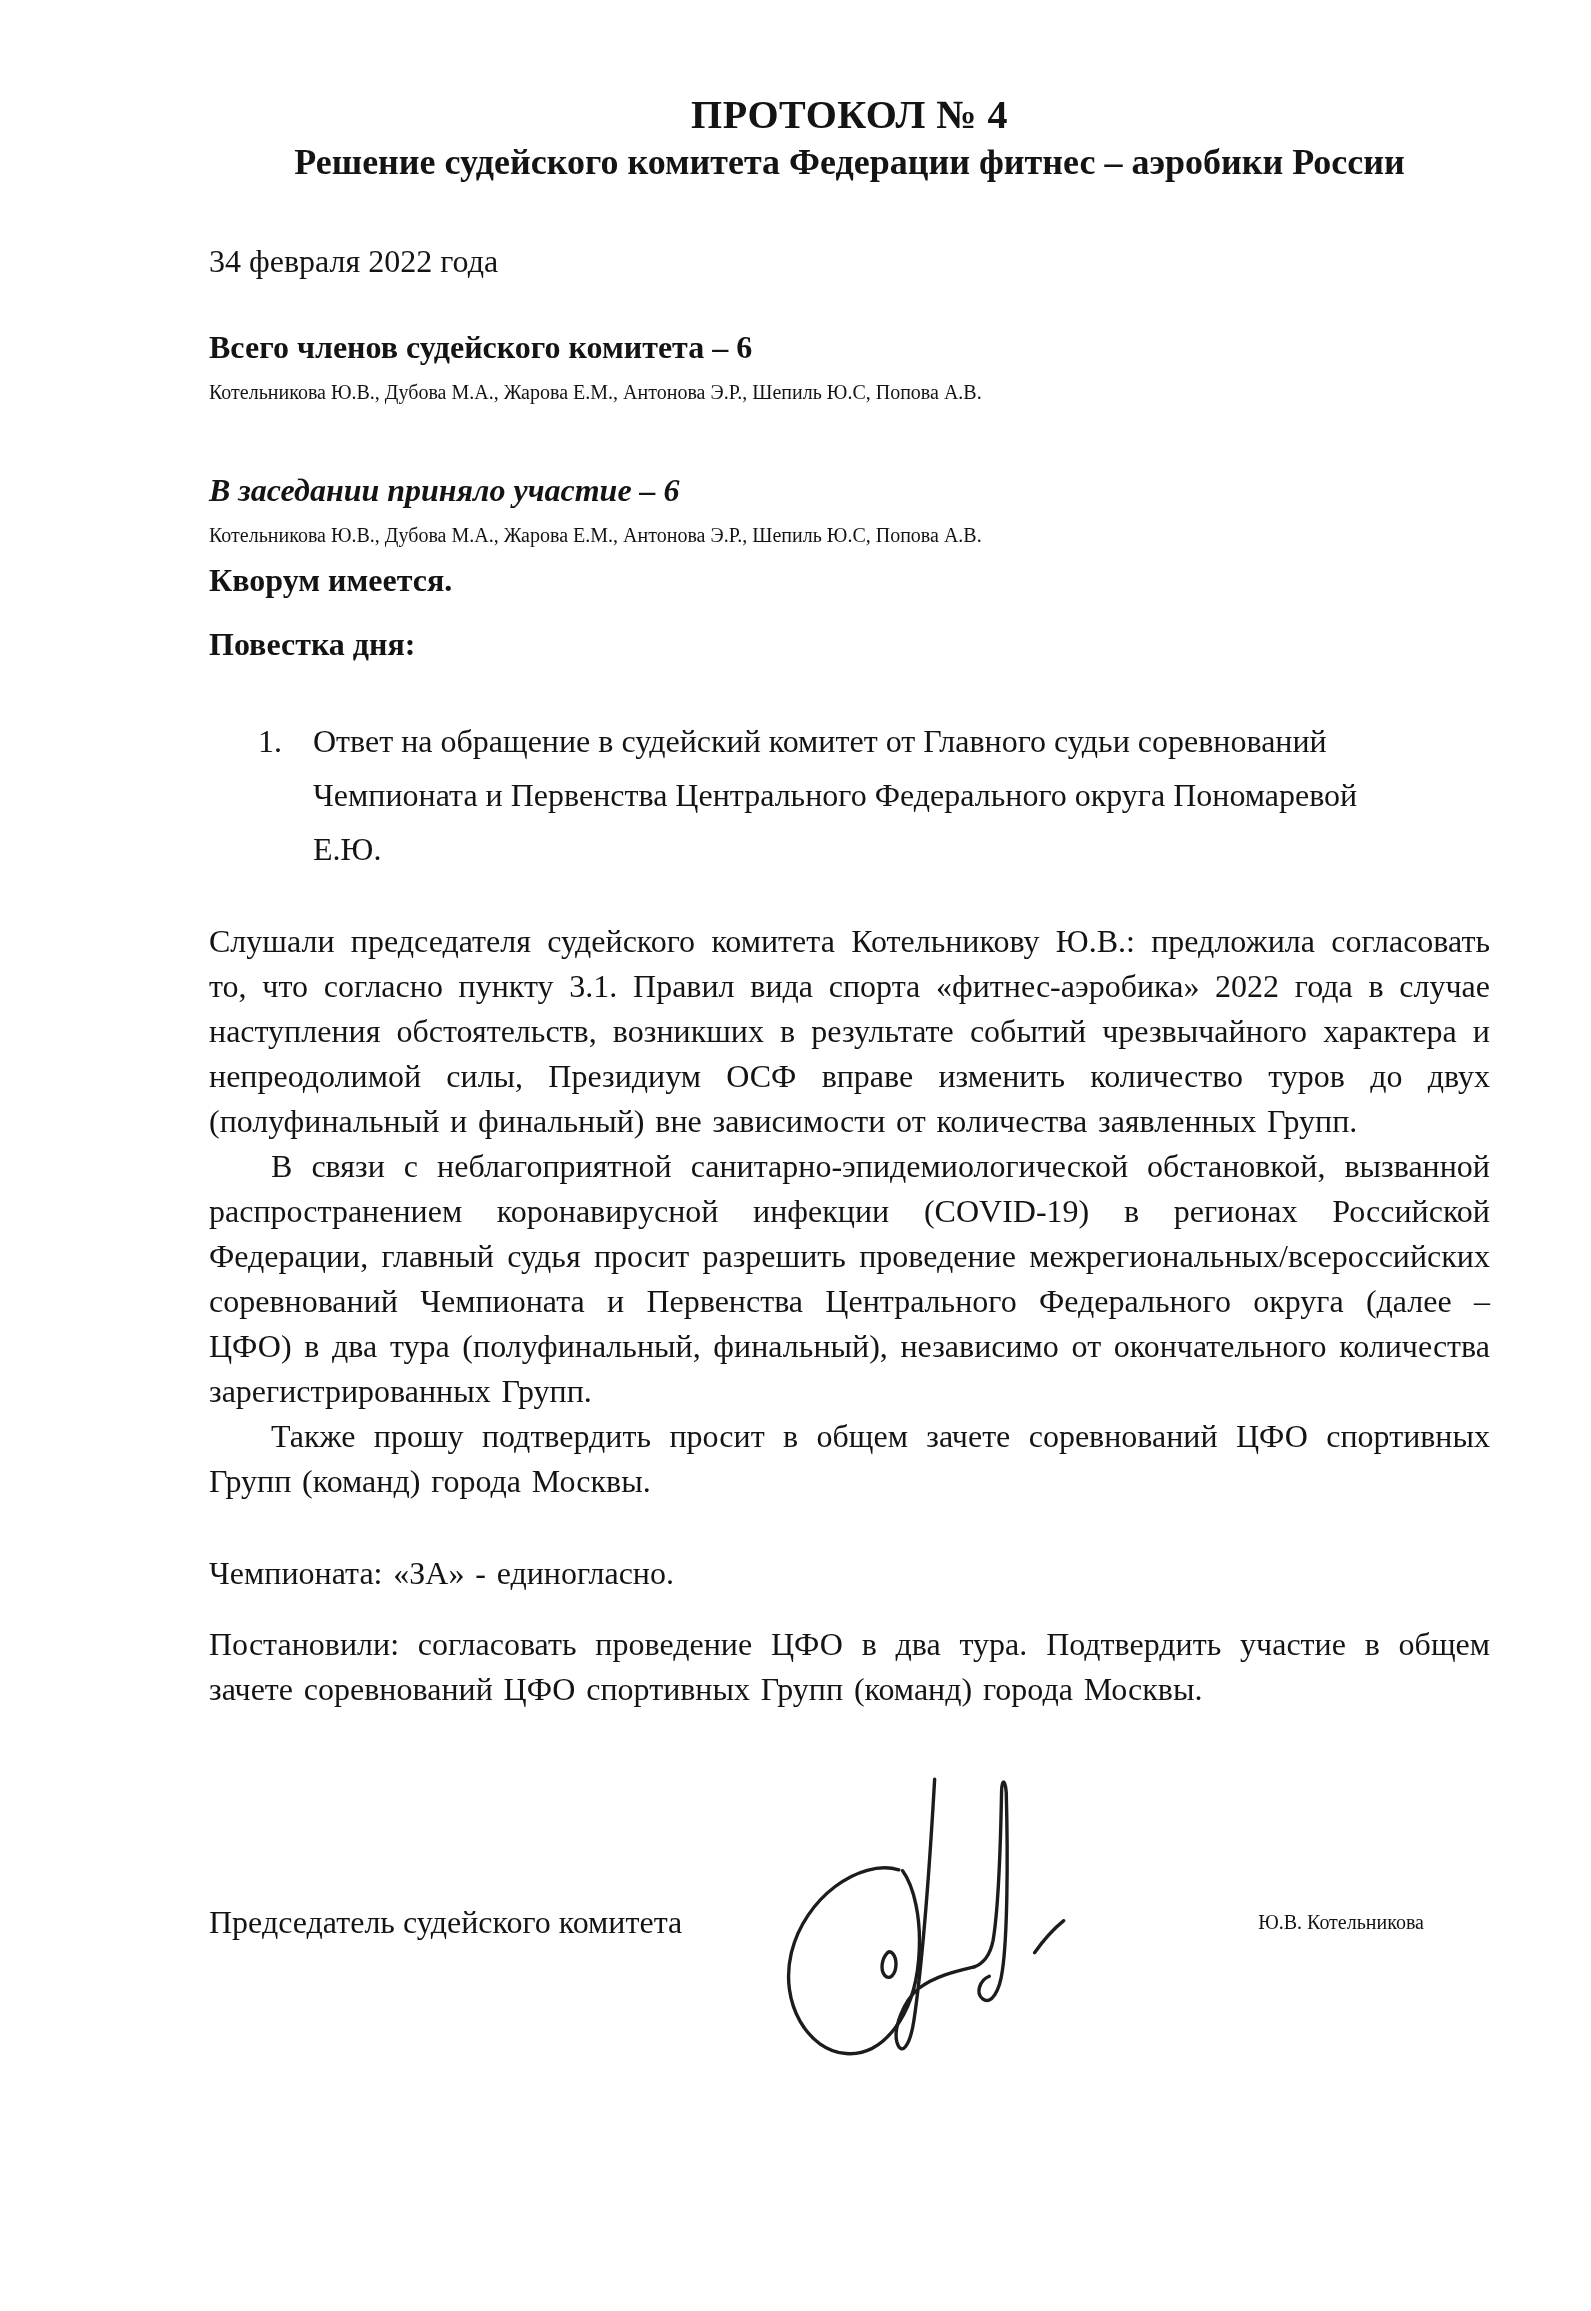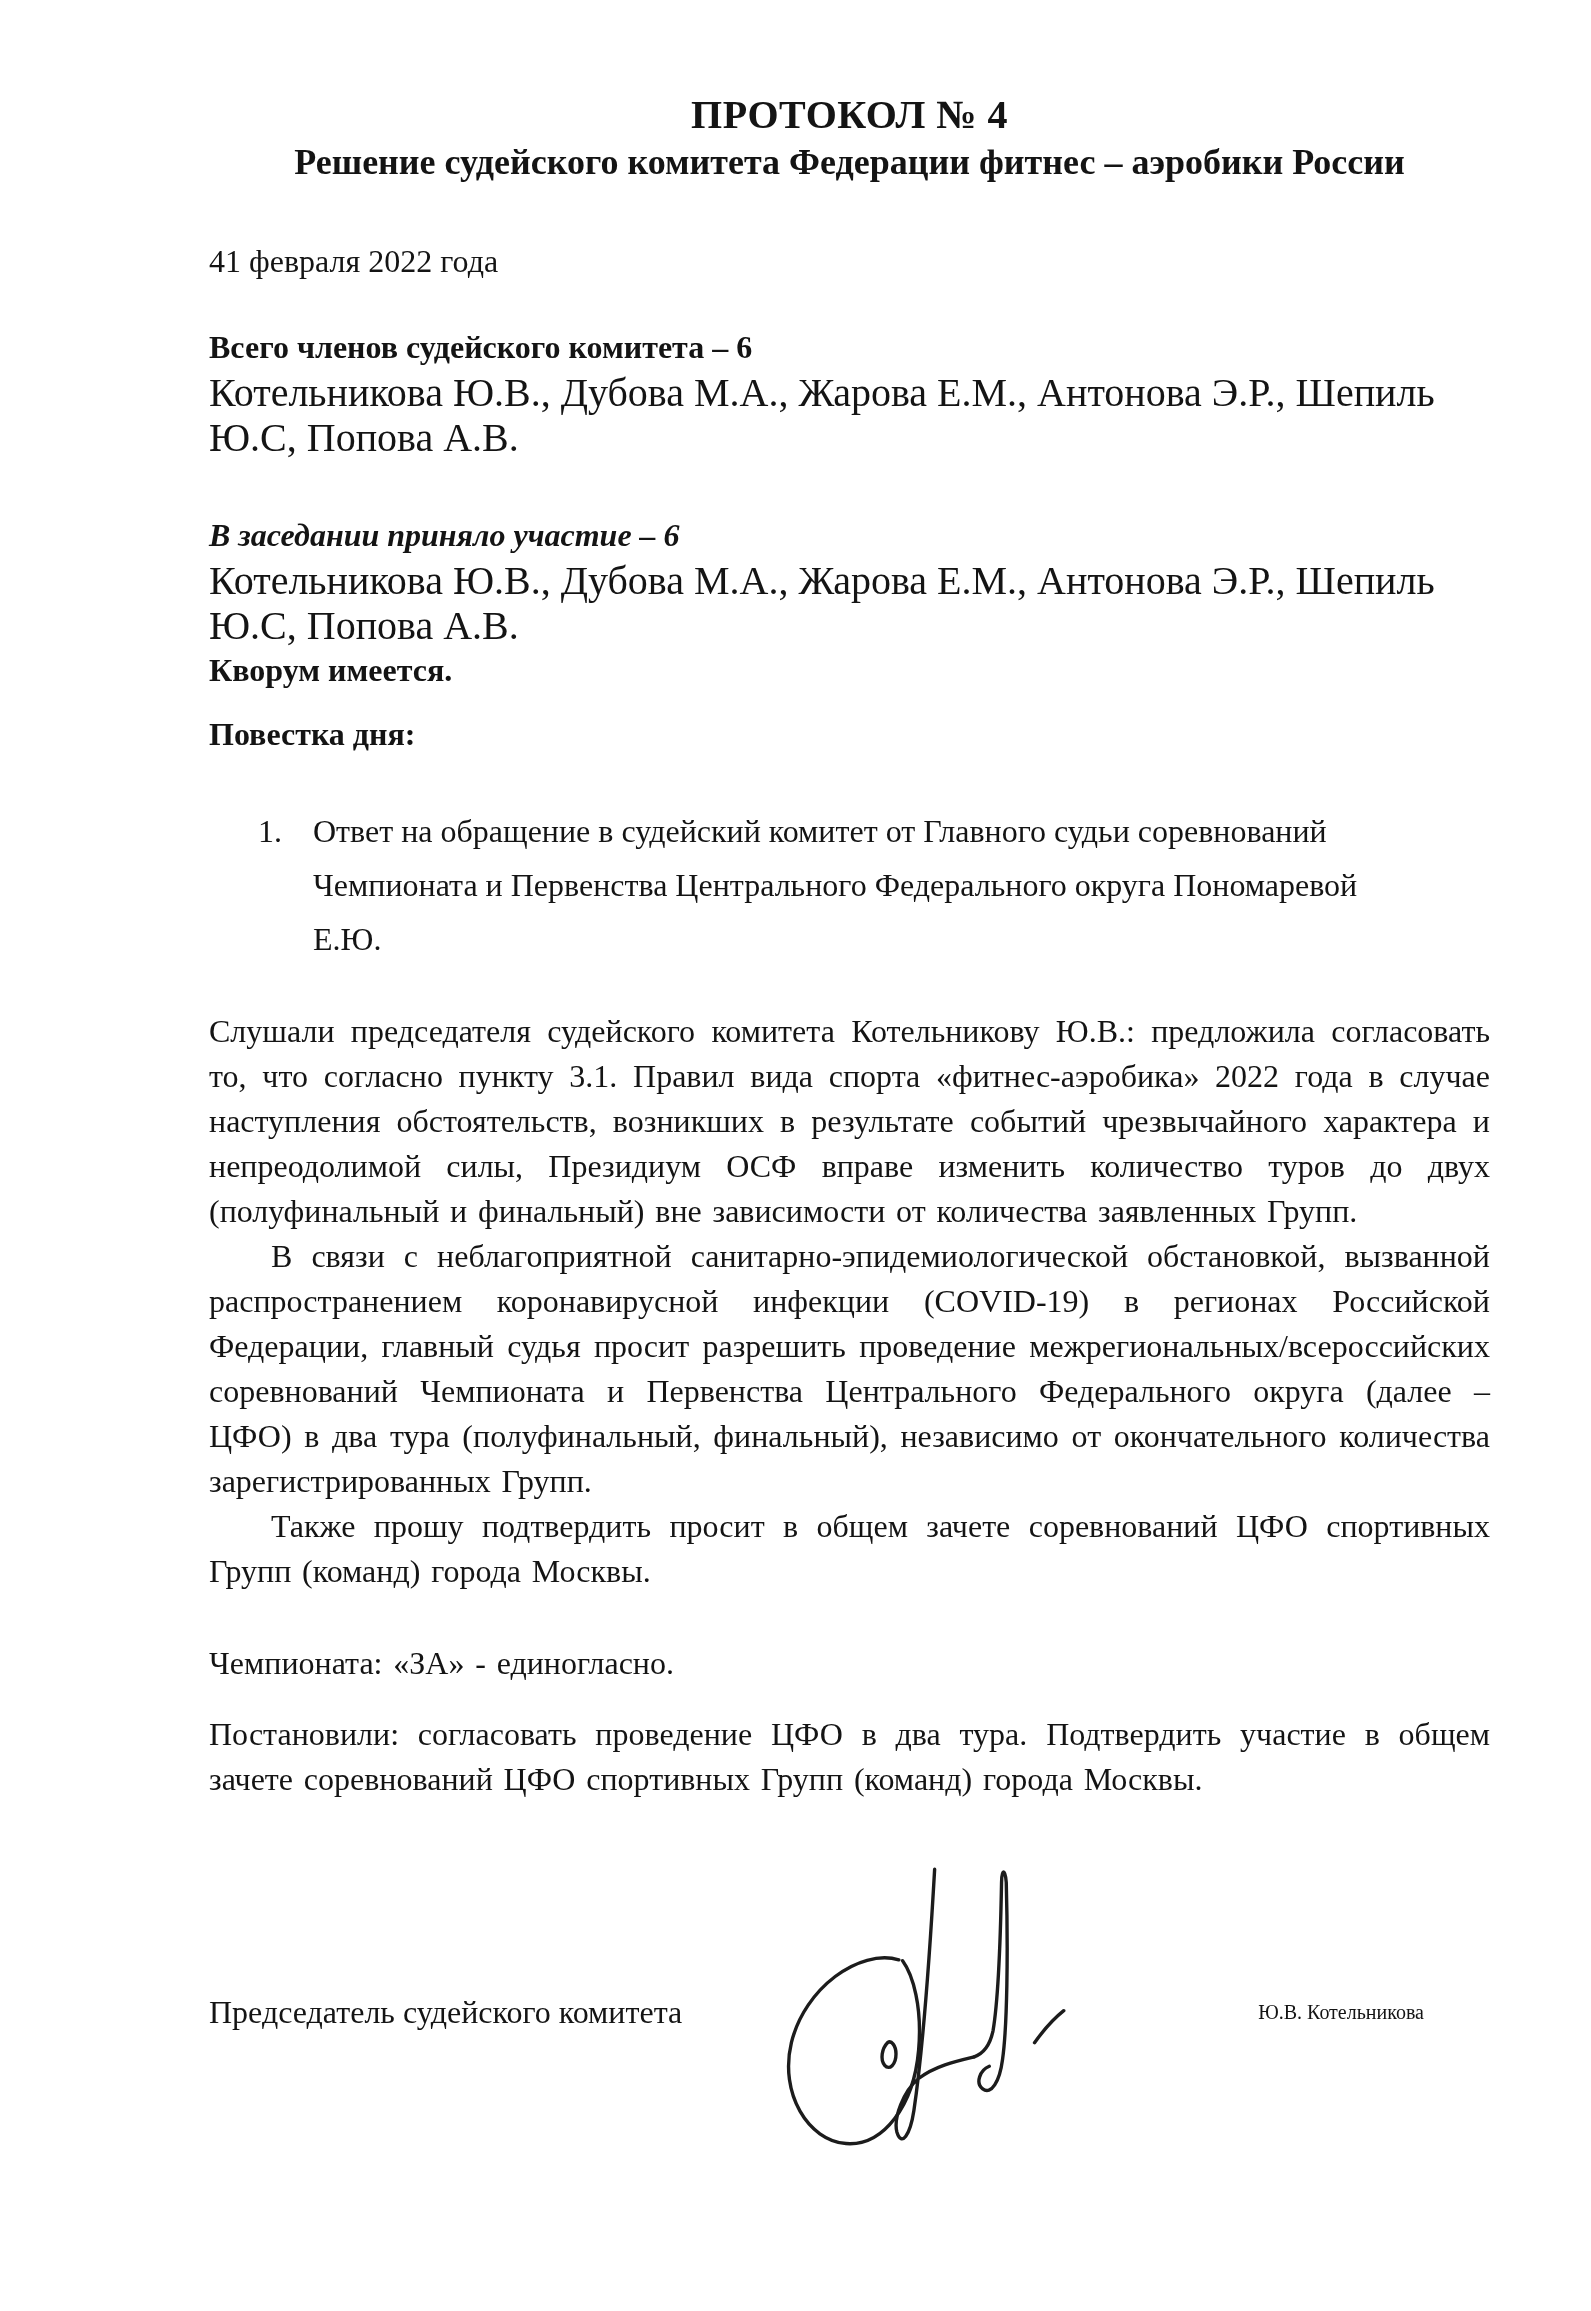--- a/index.html
+++ b/index.html
@@ -49,21 +49,21 @@
     margin: 0;
     font-size: 32px;
     font-weight: bold;
     line-height: 45px;
   }
   .mt-44 { margin-top: 41px; }
   .mt-56 { margin-top: 53px; font-style: italic; }
   .mt-20 { margin-top: 19px; }
   .body-text {
     margin: 0;
-    font-size: 40px;
+    font-size: 20px;
     line-height: 45px;
   }
   .agenda-list {
     margin: 0;
     margin-top: 47px;
     padding: 0;
     list-style: none;
   }
   .agenda-item {
     position: relative;
@@ -126,21 +126,21 @@
 </style>
 </head>
 <body>
 
 <div class="page">
   <div class="content">
 
     <h1 class="doc-title">ПРОТОКОЛ № 4</h1>
     <p class="doc-subtitle">Решение судейского комитета Федерации фитнес – аэробики России</p>
 
-    <p class="date-line">41 февраля 2022 года</p>
+    <p class="date-line">34 февраля 2022 года</p>
 
     <p class="sec-heading mt-44">Всего членов судейского комитета – 6</p>
     <p class="body-text">Котельникова Ю.В., Дубова М.А., Жарова Е.М., Антонова Э.Р., Шепиль Ю.С, Попова А.В.</p>
 
     <p class="sec-heading mt-56">В заседании приняло участие – 6</p>
     <p class="body-text">Котельникова Ю.В., Дубова М.А., Жарова Е.М., Антонова Э.Р., Шепиль Ю.С, Попова А.В.</p>
     <p class="sec-heading">Кворум имеется.</p>
 
     <p class="sec-heading mt-20">Повестка дня:</p>
 

